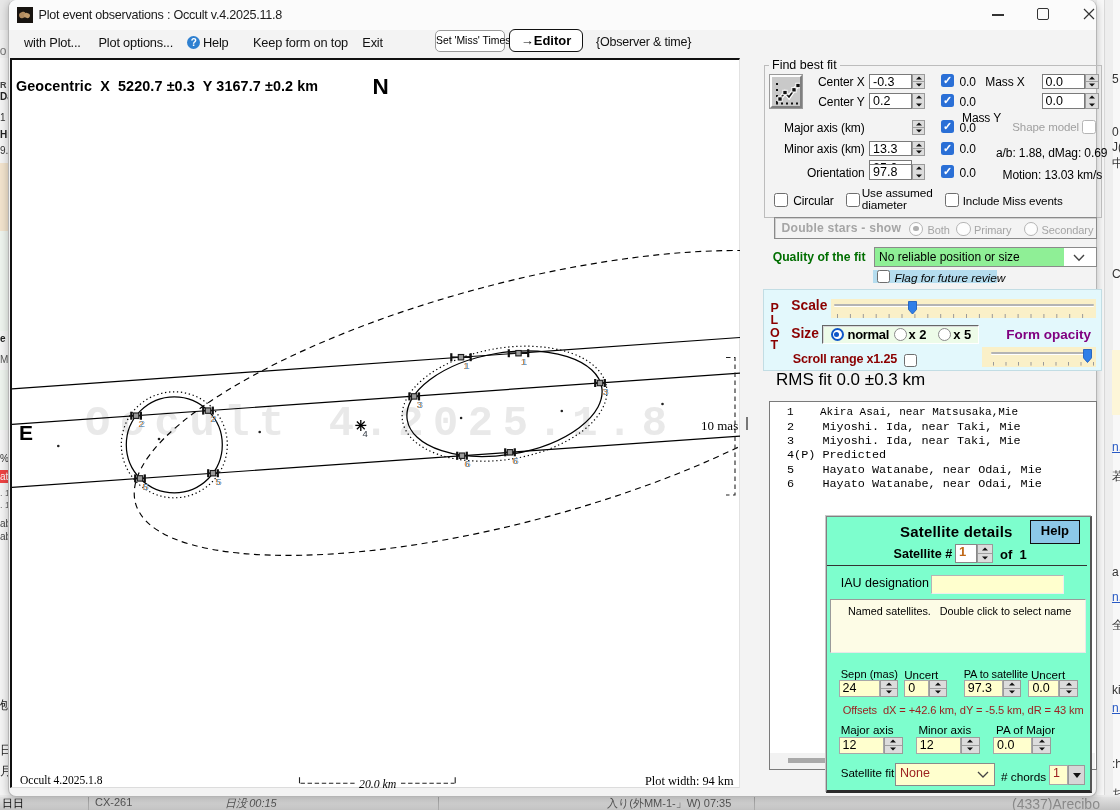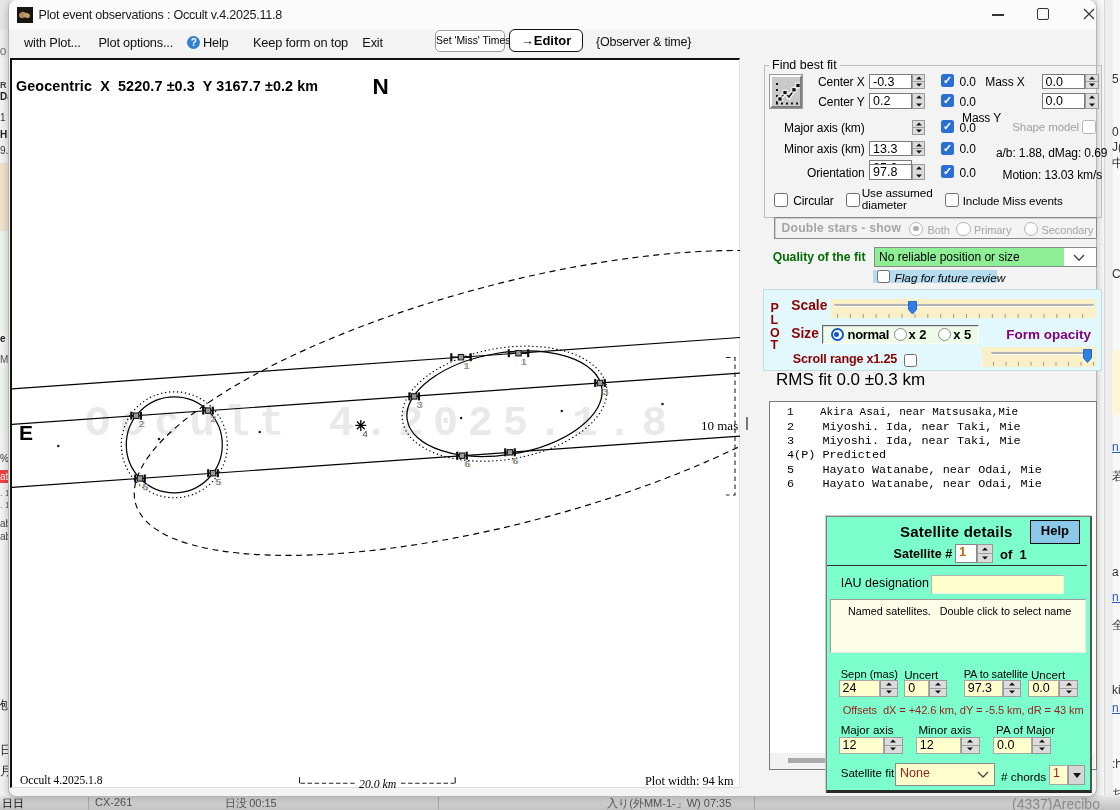--- a/index.html
+++ b/index.html
@@ -62,21 +62,21 @@
 <div class="abs" style="left:15px;top:683px;font-size:12px;color:#333;">ki</div>
 <div class="abs" style="left:15px;top:701px;font-size:12px;color:#2759c4;text-decoration:underline;">n.</div>
 <div class="abs" style="left:15px;top:757px;font-size:12px;color:#333;">:h</div>
 <div class="abs" style="left:15px;top:785px;font-size:12px;color:#333;">ち</div>
 </div>
 <div class="abs" id="taskbar" style="left:0;top:795px;width:1120px;height:15px;background:linear-gradient(#ececec,#c9c9c9);overflow:hidden;">
 <div class="abs" style="left:0;top:2px;width:1120px;height:13px;background:linear-gradient(#e2e2e2,#c2c2c2);"></div>
 <div class="abs" style="left:2px;top:1px;font-size:11px;color:#111;">日日</div>
 <div class="abs" style="left:88px;top:2px;width:1px;height:13px;background:#aaa;"></div>
 <div class="abs" style="left:95px;top:1px;font-size:11px;color:#555;">CX-261</div>
-<div class="abs" style="left:225px;top:1px;font-size:11px;color:#555;">日没 00:15</div>
+<div class="abs" style="left:225px;top:1px;font-size:11px;color:#555;font-style:italic;">日没 00:15</div>
 <div class="abs" style="left:438px;top:2px;width:1px;height:13px;background:#aaa;"></div>
 <div class="abs" style="left:607px;top:1px;font-size:11px;color:#555;">入り(外MM-1-」W) 07:35</div>
 <div class="abs" style="left:754px;top:2px;width:1px;height:13px;background:#aaa;"></div>
 <div class="abs" style="left:1012px;top:1px;font-size:14px;color:#8e8e8e;">(4337)Arecibo</div>
 </div>
 
 <div class="win">
 <div class="titlebar">
  <div class="abs" style="left:8px;top:7px;width:16px;height:16px;background:#181410;overflow:hidden;">
   <div class="abs" style="left:2px;top:5px;width:7px;height:6px;background:#b08a5e;border-radius:60% 40% 50% 50%;transform:rotate(-15deg);"></div>

